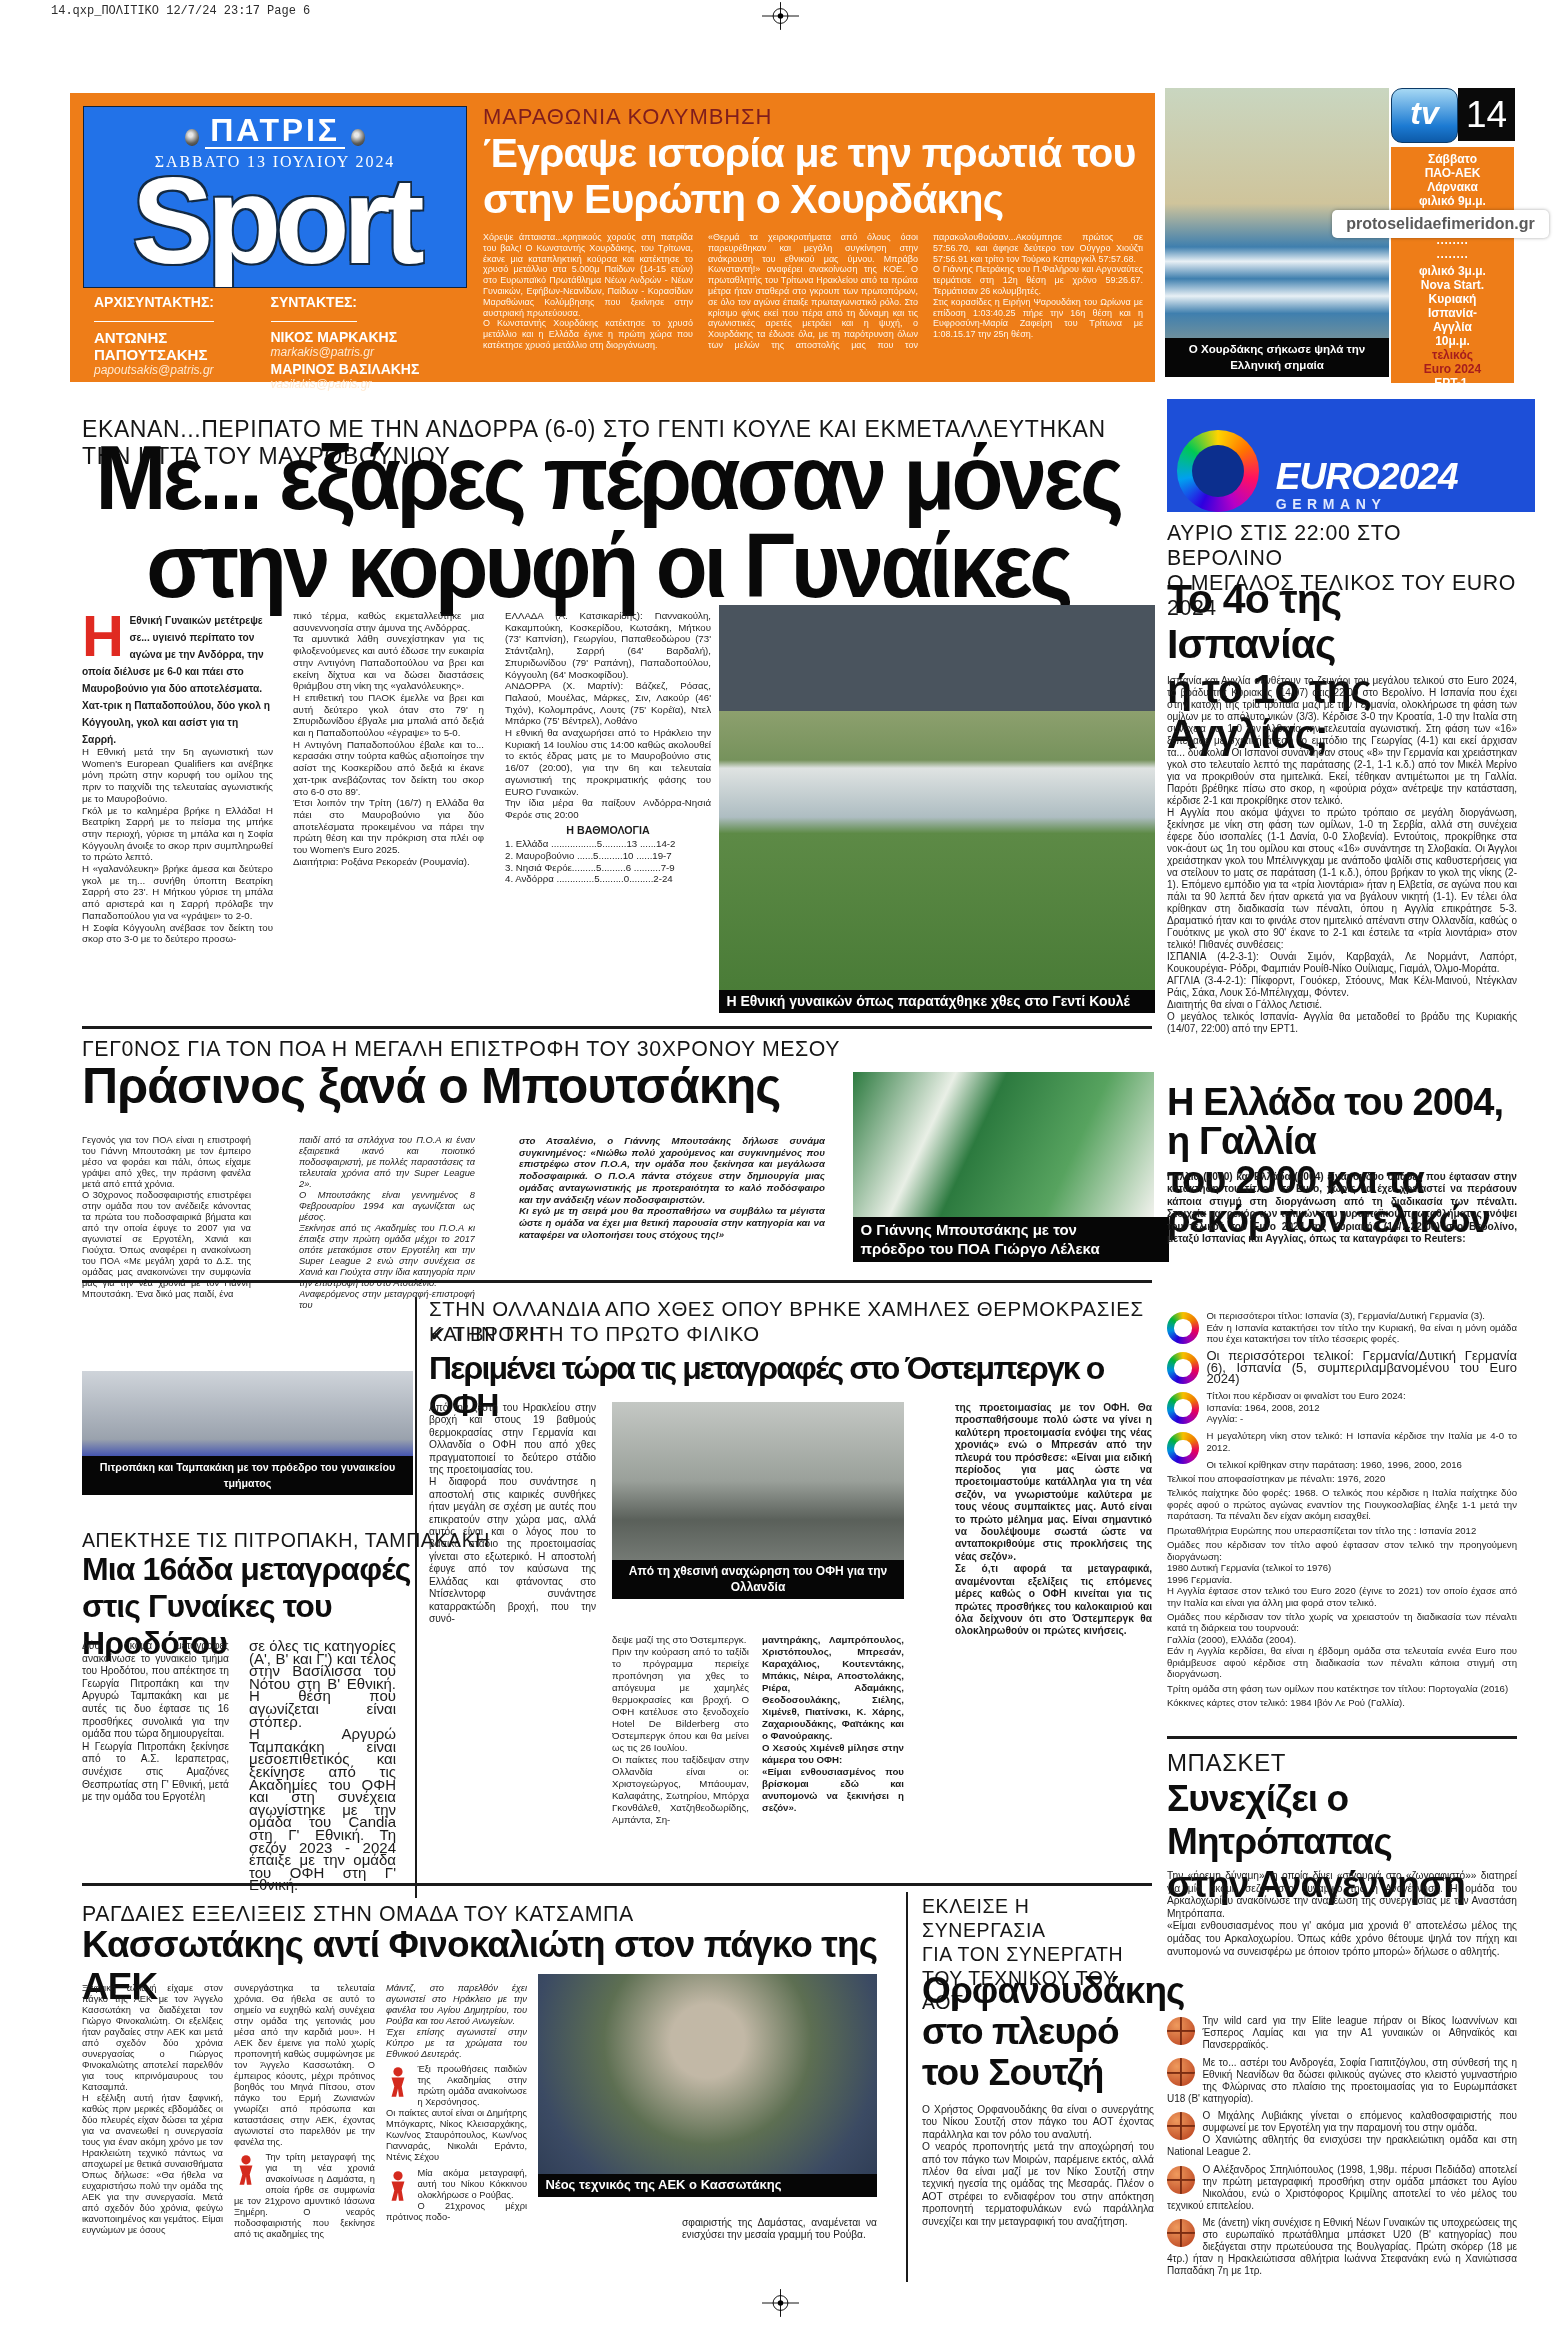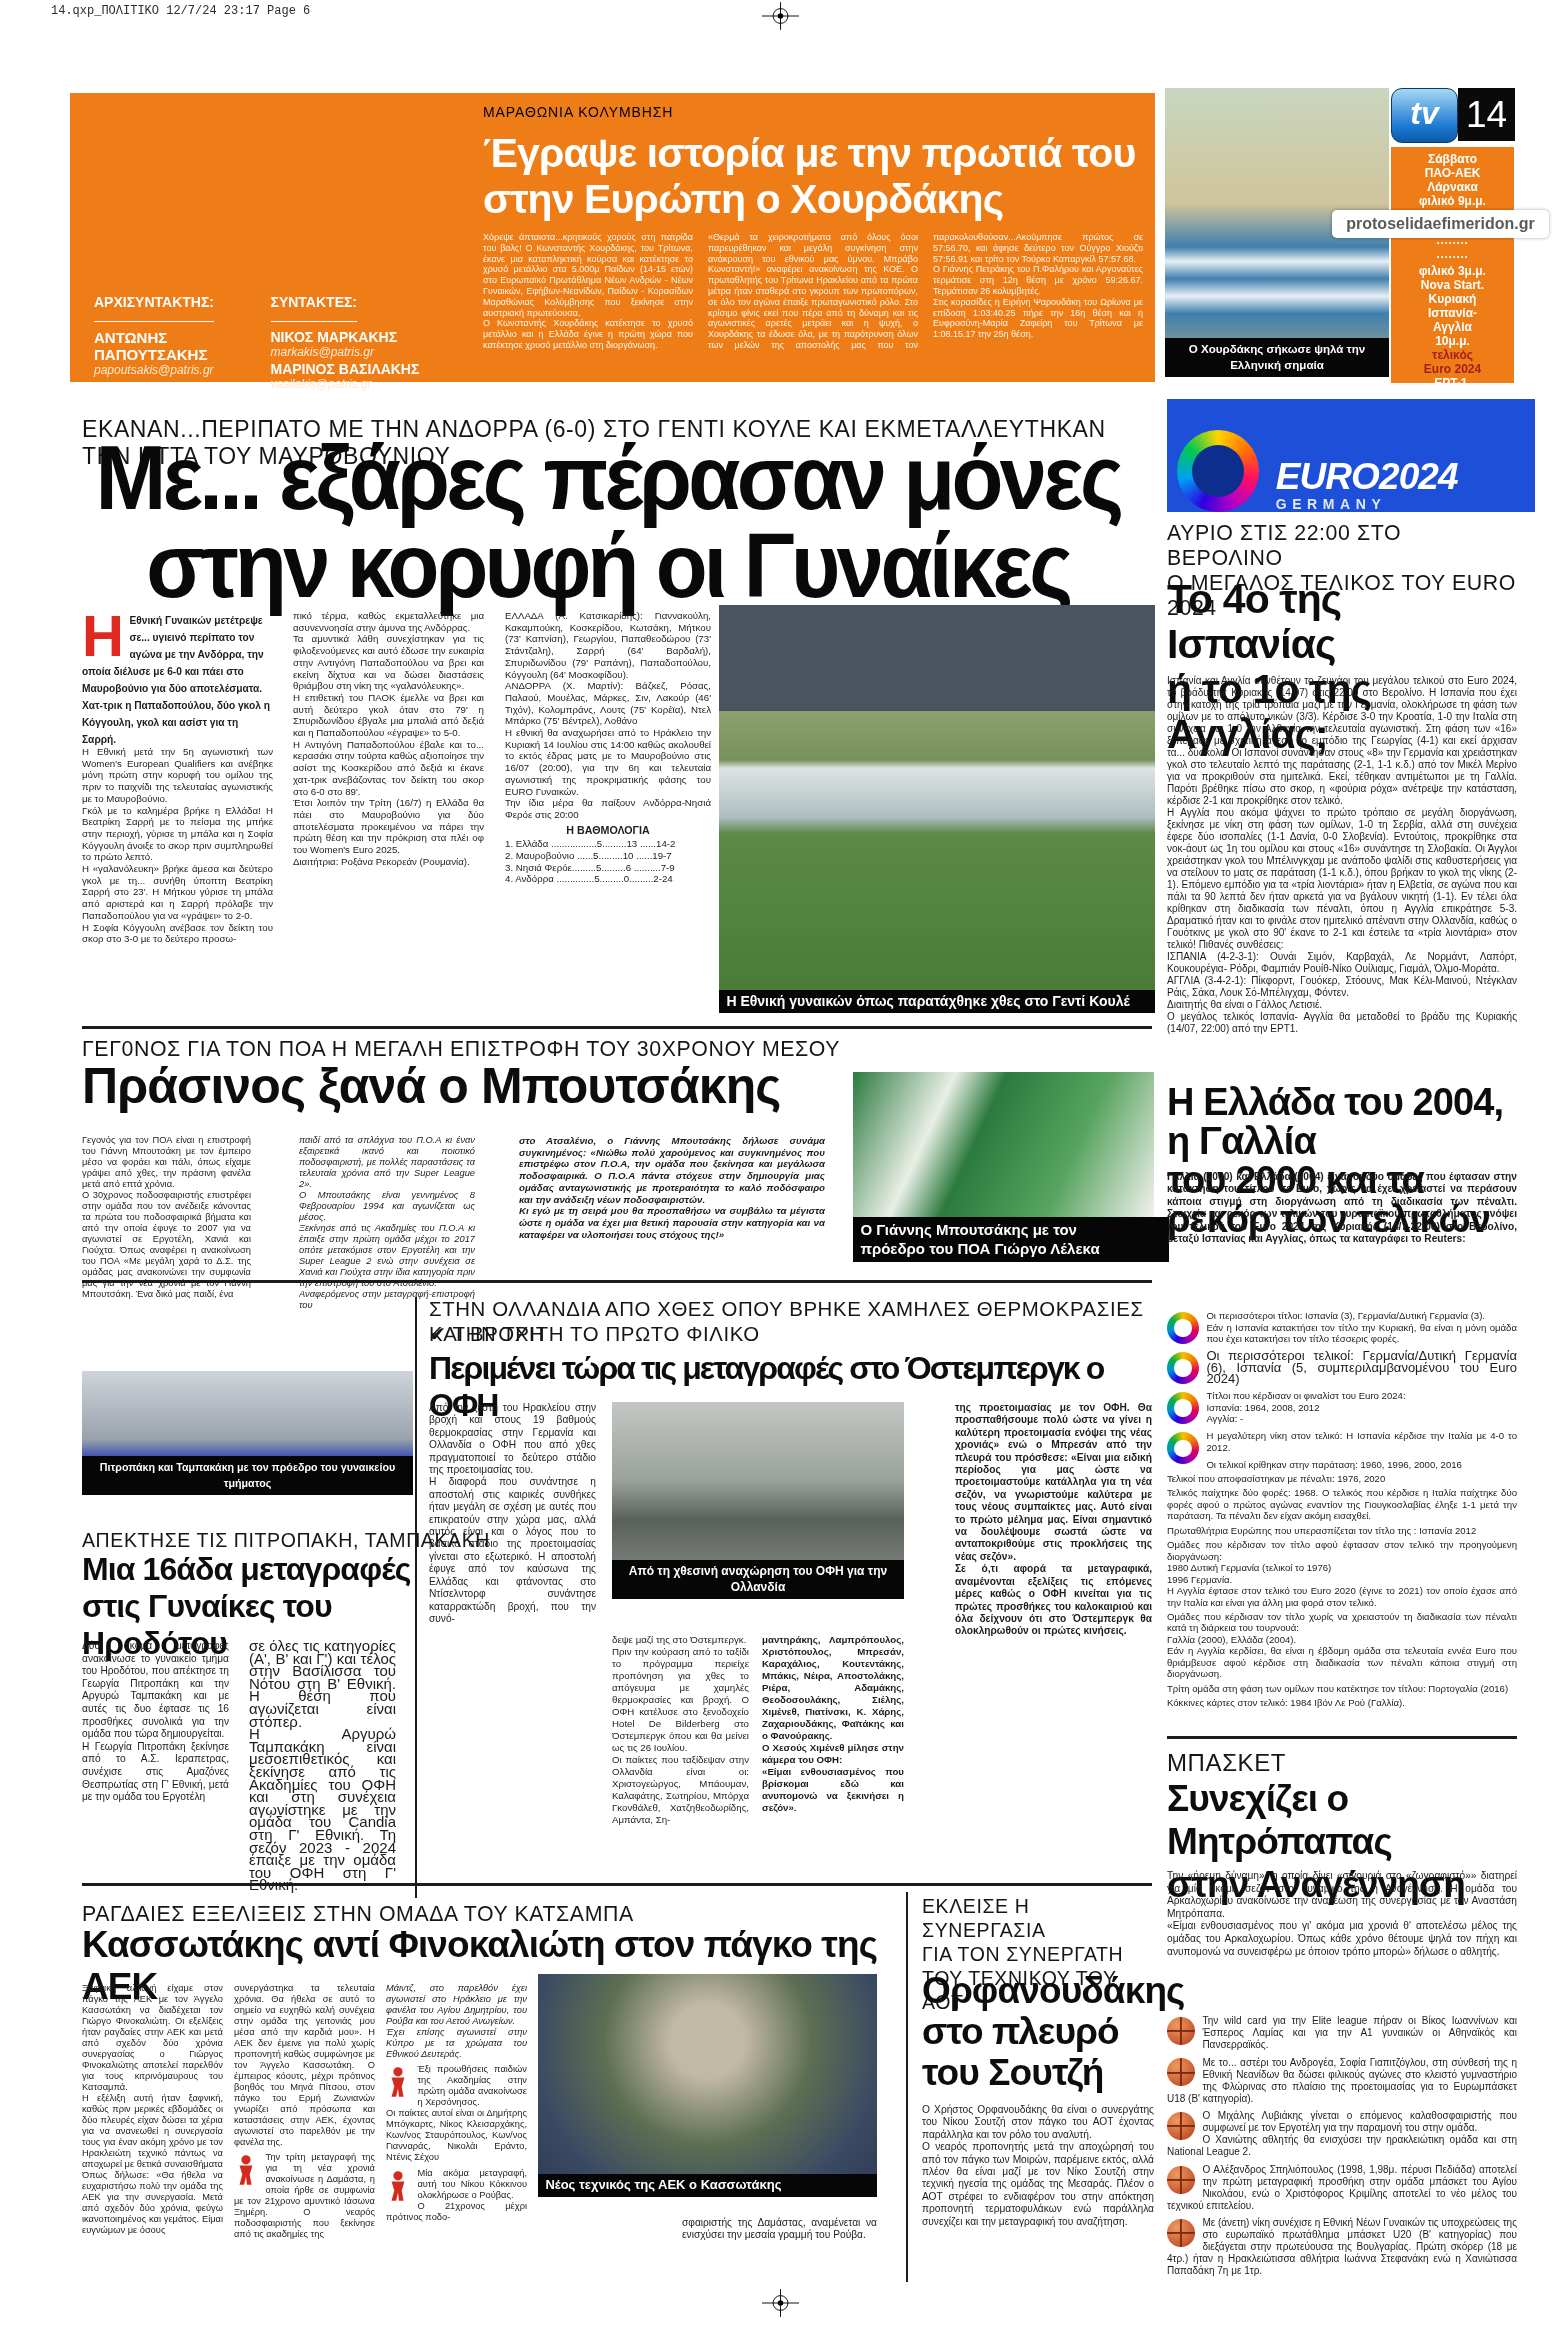--- a/index.html
+++ b/index.html
@@ -69,36 +69,43 @@
     <circle cx="20" cy="15" r="3" fill="#000"></circle>
 </svg>
 <svg class="abs" style="left:762px;top:2289px" width="37" height="28" viewBox="0 0 40 30">
   <line class="reg" x1="0" y1="15" x2="40" y2="15"></line>
     <line class="reg" x1="20" y1="0" x2="20" y2="30"></line>
   <circle class="reg" cx="20" cy="15" r="8"></circle>
     <circle cx="20" cy="15" r="3" fill="#000"></circle>
 </svg>
 
 <div class="abs band" style="left:70px;top:93px;width:1085px;height:289px">
+  <div class="abs logobox" style="left:13px;top:13px;width:382px;height:180px">
+    <div style="margin-top:7.4px">
+      <span class="portrait"></span><span class="patris" data-bind="masthead.brand">ΠΑΤΡΙΣ</span><span class="portrait"></span>
+    </div>
+    <div class="pdate" data-bind="masthead.date">ΣΑΒΒΑΤΟ 13 ΙΟΥΛΙΟΥ 2024</div>
+    <div class="sport" data-bind="masthead.logo">Sport</div>
+  </div>
   <div class="abs" style="left:24px;top:200px;width:371px;display:flex;gap:24px">
     <div style="width:167px">
       <span class="credlabel" data-bind="masthead.chief_label">ΑΡΧΙΣΥΝΤΑΚΤΗΣ:</span>
       <div class="credname" data-bind="masthead.chief_name">ΑΝΤΩΝΗΣ ΠΑΠΟΥΤΣΑΚΗΣ</div>
       <div class="crededm" data-bind="masthead.chief_email">papoutsakis@patris.gr</div>
     </div>
     <div style="width:213px">
       <span class="credlabel" data-bind="masthead.editors_label">ΣΥΝΤΑΚΤΕΣ:</span>
       <div class="credname" style="font-size:14px" data-bind="masthead.editor1_name">ΝΙΚΟΣ ΜΑΡΚΑΚΗΣ</div>
       <div class="crededm" data-bind="masthead.editor1_email">markakis@patris.gr</div>
       <div class="credname" style="font-size:14px;margin-top:1.9px" data-bind="masthead.editor2_name">ΜΑΡΙΝΟΣ ΒΑΣΙΛΑΚΗΣ</div>
       <div class="crededm" data-bind="masthead.editor2_email">vasilakis@patris.gr</div>
     </div>
   </div>
 
-  <div class="abs" style="left:413px;top:11px;width:660px;color:#000000;font-size:14px;letter-spacing:0.9px" data-bind="swim.kicker">ΜΑΡΑΘΩΝΙΑ ΚΟΛΥΜΒΗΣΗ</div>
+  <div class="abs" style="left:413px;top:11px;width:660px;color:#7f1d1d;font-size:22px;letter-spacing:0.9px" data-bind="swim.kicker">ΜΑΡΑΘΩΝΙΑ ΚΟΛΥΜΒΗΣΗ</div>
   <div class="abs swimhead" style="left:413px;top:37px;width:660px" data-bind="swim.headline">Έγραψε ιστορία με την πρωτιά του
 στην Ευρώπη ο Χουρδάκης</div>
   <div class="abs swimbody" style="left:413px;top:139px;width:660px;height:139px" data-bind="swim.col1">Χόρεψε άπταιστα...κρητικούς χορούς στη πατρίδα του βαλς! Ο Κωνσταντής Χουρδάκης, του Τρίτωνα, έκανε μια καταπληκτική κούρσα και κατέκτησε το χρυσό μετάλλιο στα 5.000μ Παίδων (14-15 ετών) στο Ευρωπαϊκό Πρωτάθλημα Νέων Ανδρών - Νέων Γυναικών, Εφήβων-Νεανίδων, Παίδων - Κορασίδων Μαραθώνιας Κολύμβησης που ξεκίνησε στην αυστριακή πρωτεύουσα.
 Ο Κωνσταντής Χουρδάκης κατέκτησε το χρυσό μετάλλιο και η Ελλάδα έγινε η πρώτη χώρα που κατέκτησε χρυσό μετάλλιο στη διοργάνωση.
 «Θερμά τα χειροκροτήματα από όλους όσοι παρευρέθηκαν και μεγάλη συγκίνηση στην ανάκρουση του εθνικού μας ύμνου. Μπράβο Κωνσταντή!» αναφέρει ανακοίνωση της ΚΟΕ. Ο πρωταθλητής του Τρίτωνα Ηρακλείου από τα πρώτα μέτρα ήταν σταθερά στο γκρουπ των πρωτοπόρων, σε όλο τον αγώνα έπαιξε πρωταγωνιστικό ρόλο. Στο κρίσιμο φίνις εκεί που πέρα από τη δύναμη και τις αγωνιστικές αρετές μετράει και η ψυχή, ο Χουρδάκης τα έδωσε όλα, με τη παρότρυνση όλων των μελών της αποστολής μας που τον παρακολουθούσαν...Ακούμπησε πρώτος σε 57:56.70, και άφησε δεύτερο τον Ούγγρο Χιούζτι 57:56.91 και τρίτο τον Τούρκο Καπαργκίλ 57:57.68.
 Ο Γιάννης Πετράκης του Π.Φαλήρου και Αργοναύτες τερμάτισε στη 12η θέση με χρόνο 59:26.67. Τερμάτισαν 26 κολυμβητές.
 Στις κορασίδες η Ειρήνη Ψαρουδάκη του Ωρίωνα με επίδοση 1:03:40.25 πήρε την 16η θέση και η Ευφροσύνη-Μαρία Ζαφείρη του Τρίτωνα με 1:08.15.17 την 25η θέση.</div>
 </div>
 
 <div class="abs photo" style="left:1165px;top:88px;width:224px;height:289px;

